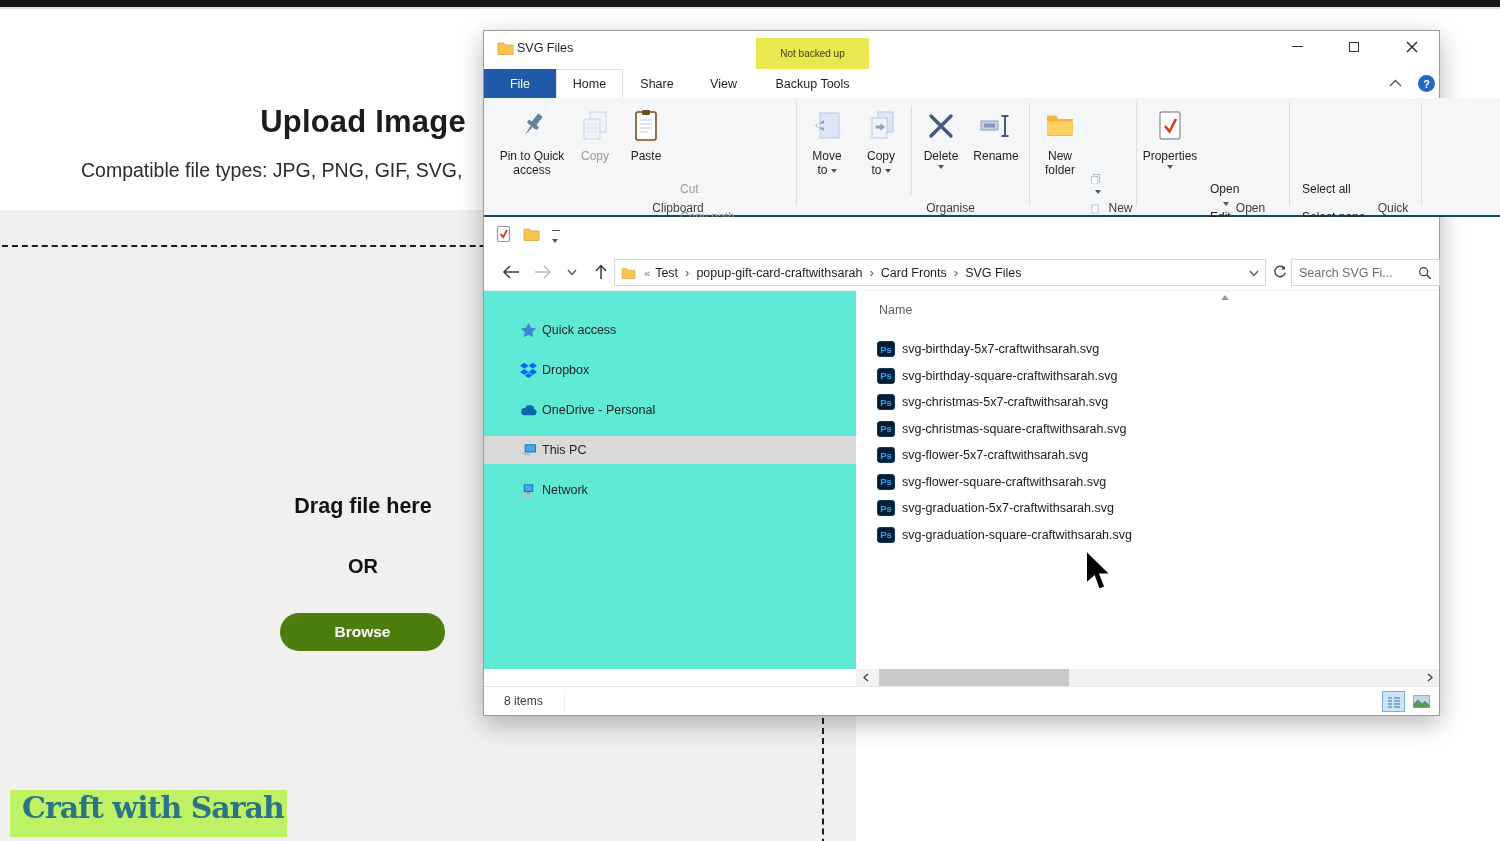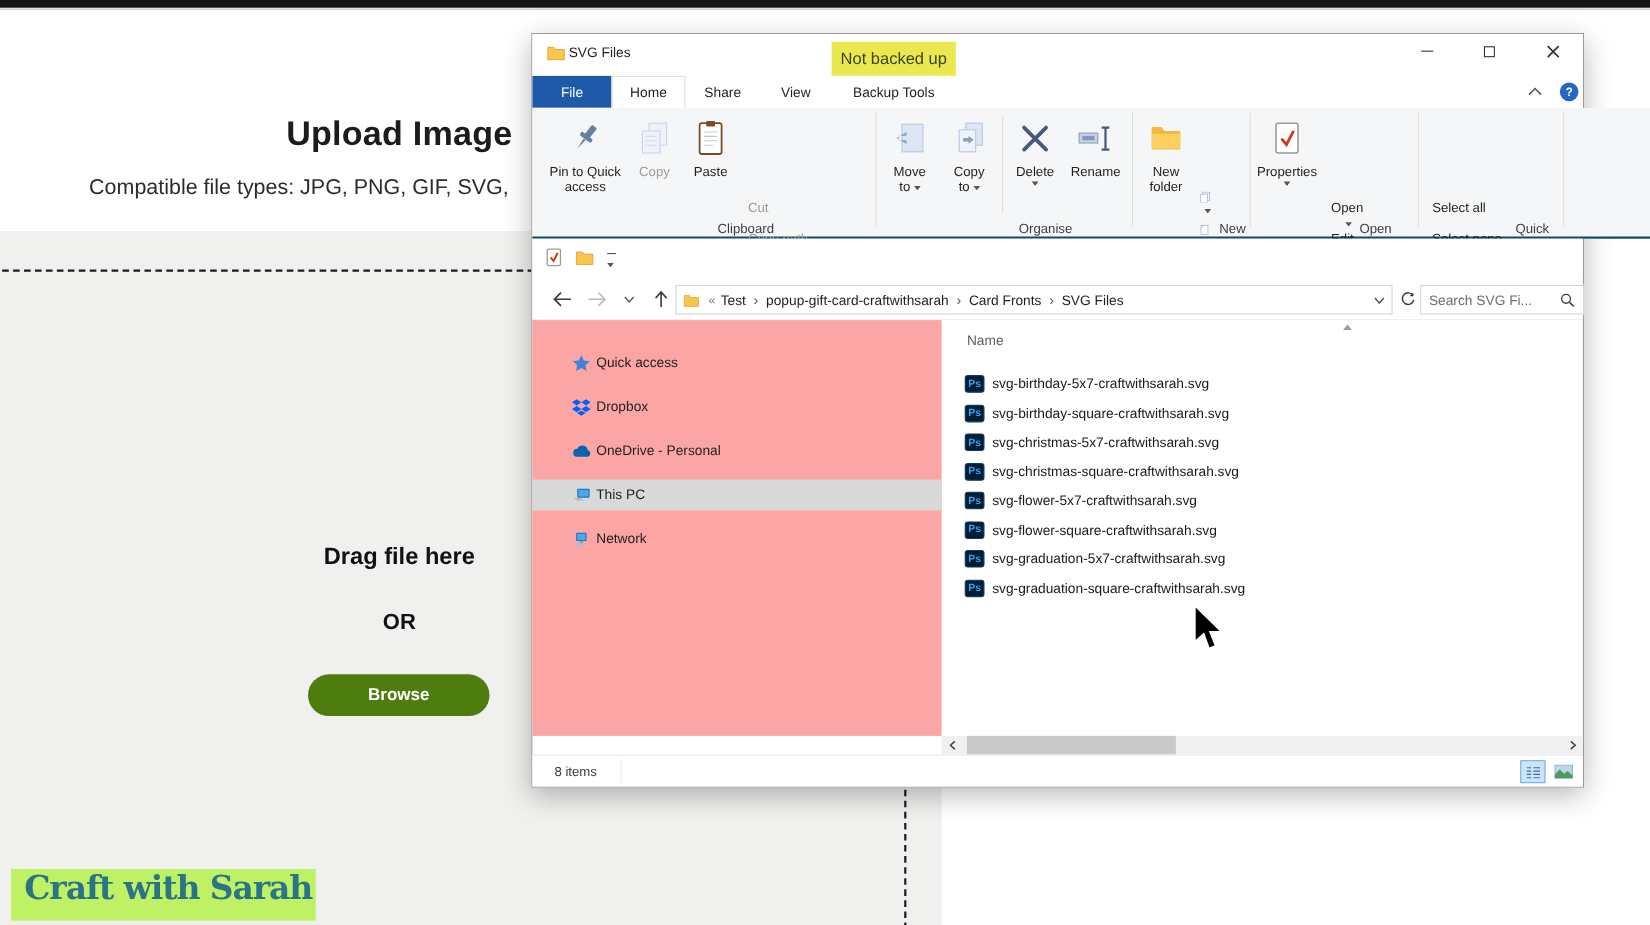--- a/index.html
+++ b/index.html
@@ -27,21 +27,21 @@
 
   
   .win { left:483px; top:30px; width:957px; height:686px; background:#fff; border:1px solid #9b9b9b;
     box-shadow:0 8px 24px rgba(0,0,0,.28); font-size:12.5px; color:#1f1f1f; }
   .win .abs { position:absolute; }
 
   
   .titlebar { left:0; top:0; width:955px; height:38px; background:#fff; }
   .win-title { left:33px; top:10px; font-size:12.5px; color:#1f1f1f; }
   .badge { left:272px; top:7px; width:113px; height:31px; background:#e9e94f; display:flex; align-items:center; justify-content:center;
-    font-size:15px; color:#3f3f14; }
+    font-size:10px; color:#3f3f14; }
   .winbtn { top:0; width:44px; height:31px; display:flex; align-items:center; justify-content:center; cursor:pointer; }
   .min-glyph { width:11px; height:0; border-top:1.5px solid #333; display:block; }
   .max-glyph { width:10px; height:10px; border:1.4px solid #333; display:block; }
 
   
   .tabrow { left:0; top:38px; width:955px; height:29px; background:#fff; }
   .tab { top:0; height:29px; display:flex; align-items:center; justify-content:center; font-size:12.5px; color:#1f1f1f; cursor:pointer; }
   .tab-file { left:0; width:72px; background:#1e5aa8; color:#fff; }
   .tab-home { left:72px; width:67px; background:#fff; border:1px solid #e0e0e0; border-bottom:none; }
   .tab-share { left:139px; width:68px; }
@@ -73,21 +73,21 @@
   .navbtn { top:6px; height:26px; display:flex; align-items:center; justify-content:center; cursor:pointer; }
   .addrbox { left:130px; top:6px; width:652px; height:27px; border:1px solid #d6d6d6; background:#fff; display:flex; align-items:center; padding:0 6px; }
   .crumb { font-size:12.5px; color:#1f1f1f; cursor:pointer; white-space:nowrap; }
   .bsep { font-size:13px; color:#555; padding:0 7px; }
   .boverflow { font-size:11px; color:#777; padding:0 5px 0 4px; }
   .addr-caret { margin-left:auto; cursor:pointer; }
   .searchbox { left:807px; top:6px; width:149px; height:27px; border:1px solid #d6d6d6; background:#fff; display:flex; align-items:center; padding:0 7px; }
   .search-ph { font-size:12.5px; color:#6e6e6e; flex:1; white-space:nowrap; overflow:hidden; }
 
   
-  .navpane { left:0; top:260px; width:372px; height:378px; background:#fca5a5; }
+  .navpane { left:0; top:260px; width:372px; height:378px; background:#5eead4; }
   .navitem { left:0; width:372px; height:28px; display:flex; align-items:center; cursor:pointer; }
   .navitem .nic { position:absolute; left:36px; width:17px; height:17px; }
   .navitem .nlabel { position:absolute; left:58px; font-size:12.5px; color:#1f1f1f; }
   .navitem.sel { background:#d9d9d9; }
 
   .col-header { left:395px; top:272px; font-size:12.5px; color:#5f5f5f; cursor:pointer; }
   .sort-ind { left:737px; top:264px; width:0; height:0; border-left:4px solid transparent; border-right:4px solid transparent;
     border-bottom:5px solid #9a9a9a; }
   .filelist { left:393px; top:305px; width:560px; }
   .file-row { height:26.5px; display:flex; align-items:center; gap:7px; cursor:pointer; }

